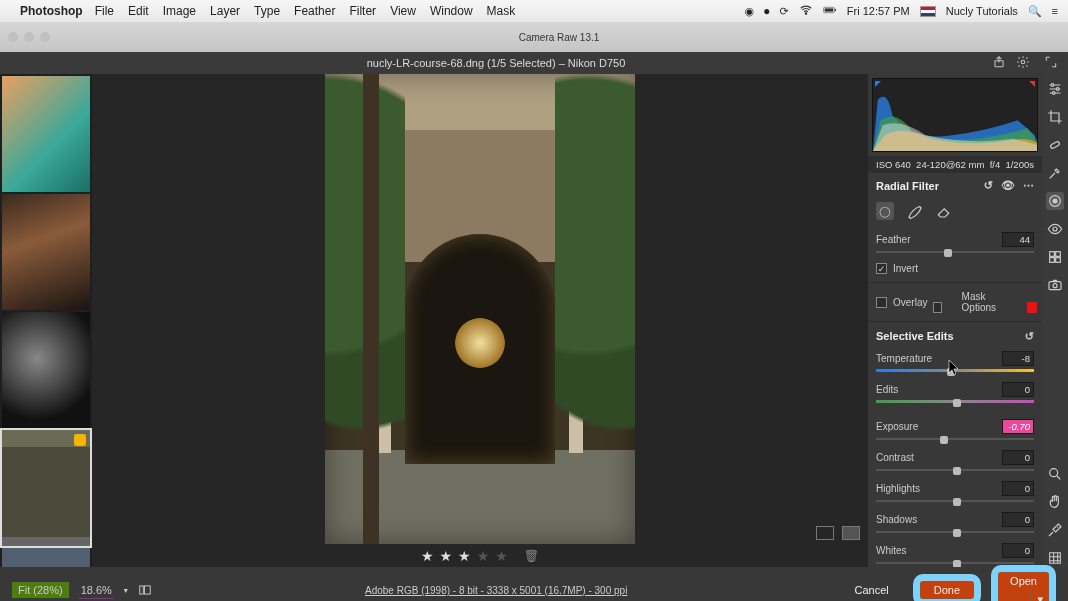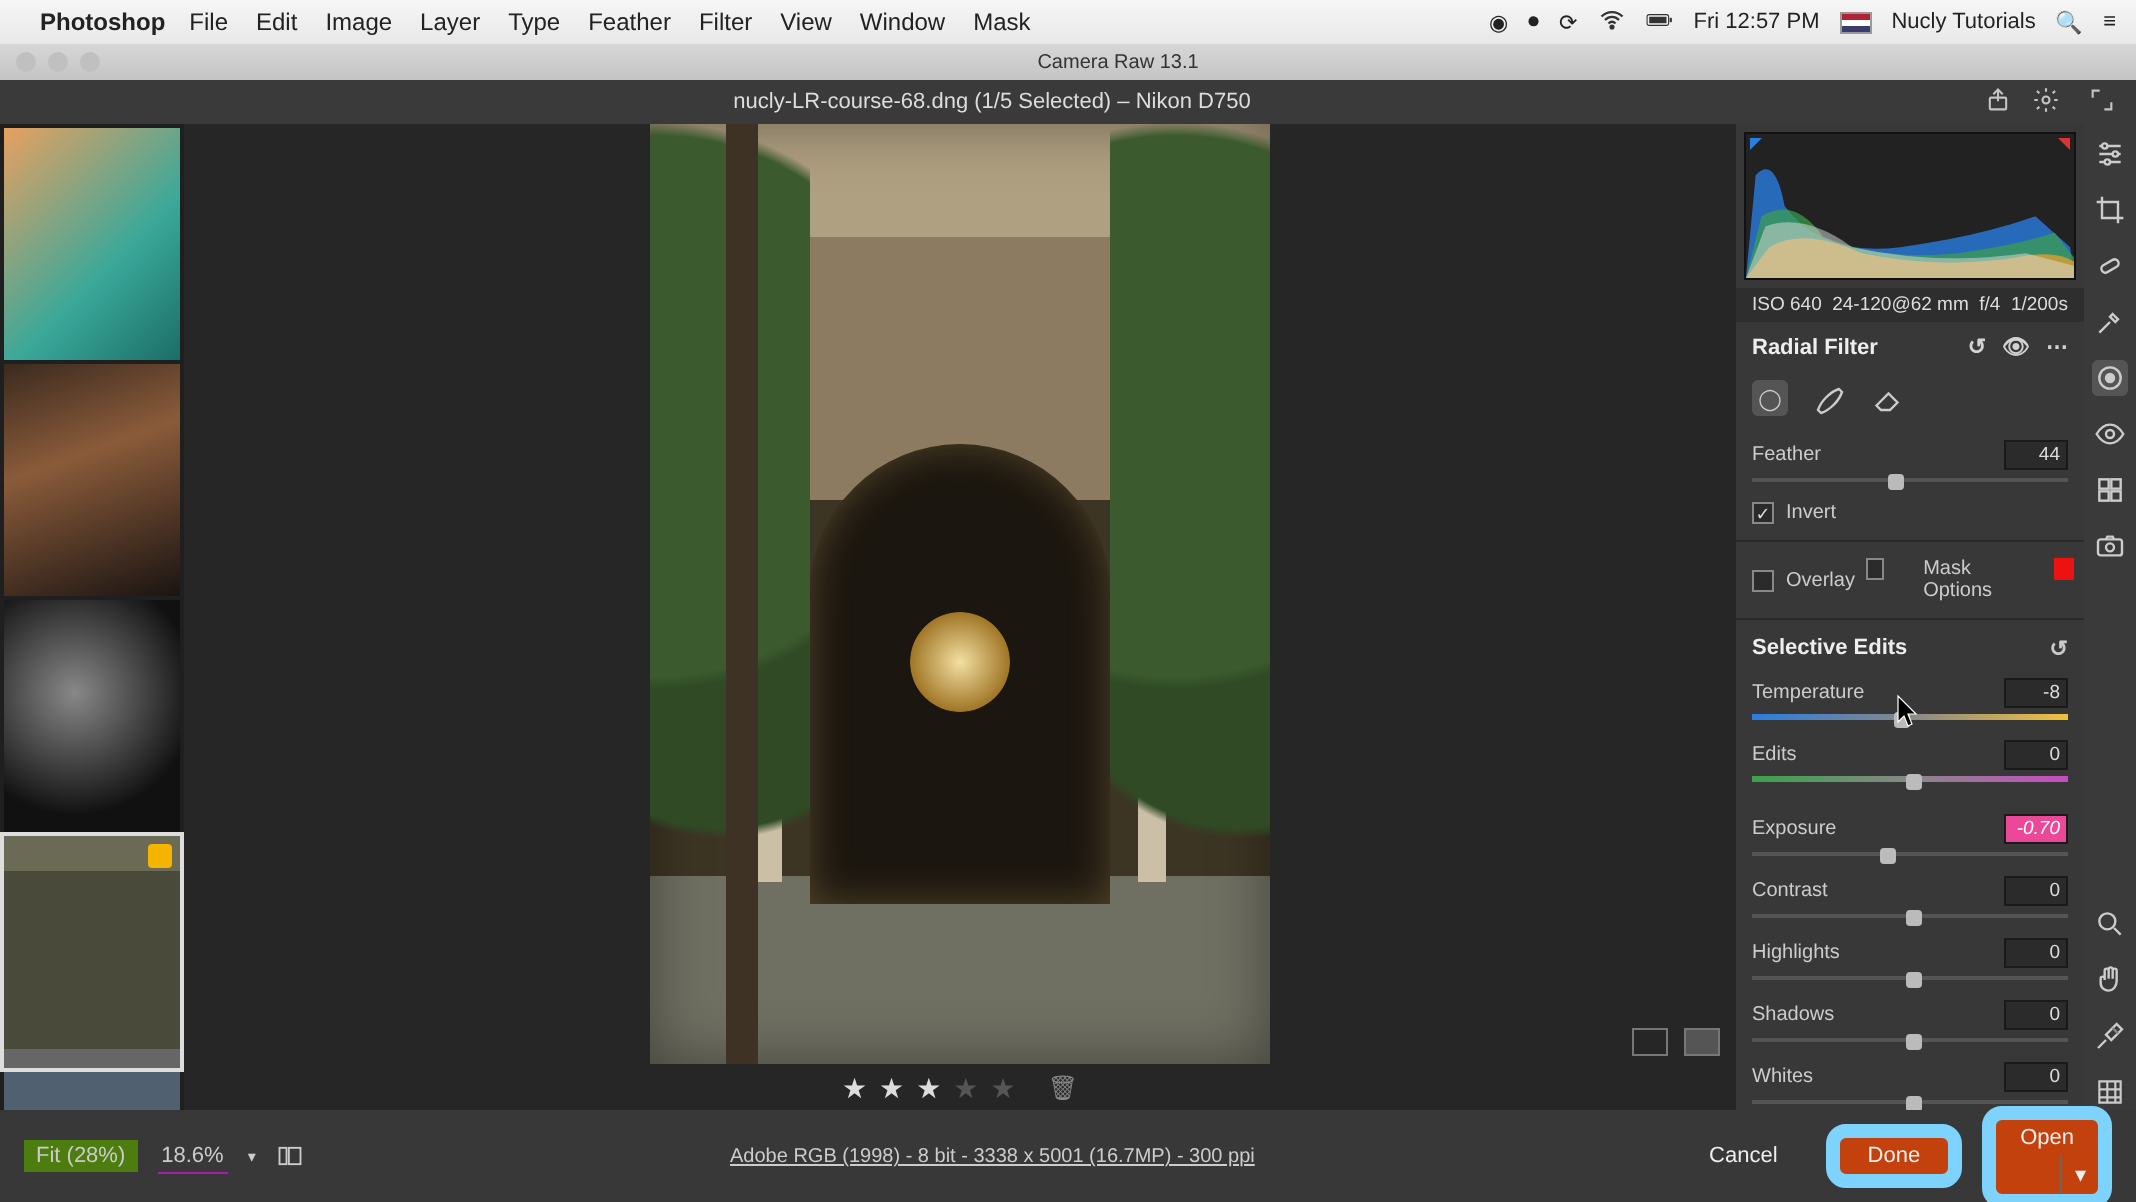--- a/index.html
+++ b/index.html
@@ -14,21 +14,21 @@
 .mac-menubar .app { font-weight: 600; margin-right: 12px; }
 .mac-menubar .mitem { margin-right: 14px; cursor: default; }
 .mac-menubar .spacer { flex: 1; }
 .mac-menubar .right { display: flex; align-items: center; gap: 10px; font-size: 11px; }
 .mac-menubar .right svg { width: 14px; height: 14px; }
 .mac-menubar .flag { width: 16px; height: 11px; background: linear-gradient(#b22234 0 33%,#fff 33% 66%,#3c3b6e 66% 100%); border:1px solid #999;}
 
 
 .cr-window { position: relative; height: 579px; background: #2f2f2f; }
 .cr-titlebar {
-  height: 18px; background: linear-gradient(#d7d7d7,#c4c4c4);
+  height: 30px; background: linear-gradient(#d7d7d7,#c4c4c4);
   display: flex; align-items: center; padding: 0 8px; font-size: 10px; color: #333;
 }
 .traffic { display: flex; gap: 6px; margin-right: 8px; }
 .traffic span { width: 10px; height: 10px; border-radius: 50%; }
 .tl-red { background: #c0c0c0; }
 .tl-yellow { background: #c0c0c0; }
 .tl-green { background: #c0c0c0; }
 .cr-titlebar .title { flex: 1; text-align: center; }
 
 .cr-header {
@@ -316,21 +316,21 @@
       <div class="chk-row">
         <span class="chk checked"></span>
         <span>Invert</span>
       </div>
       <hr class="sep">
       <div class="chk-row" style="justify-content:space-between;">
         <span style="display:flex;align-items:center;gap:6px;">
           <span class="chk"></span>
           <span>Overlay</span>
         </span>
-        <span style="display:flex;align-items:flex-start;gap:20px;">
+        <span style="display:flex;align-items:flex-end;gap:20px;">
           <span class="chk"></span>
           <span>Mask Options</span>
           <span class="maskcolor"></span>
         </span>
       </div>
       <hr class="sep">
 
       <div class="subhead">
         <span>Selective Edits</span>
         <span class="reset">↺</span>

